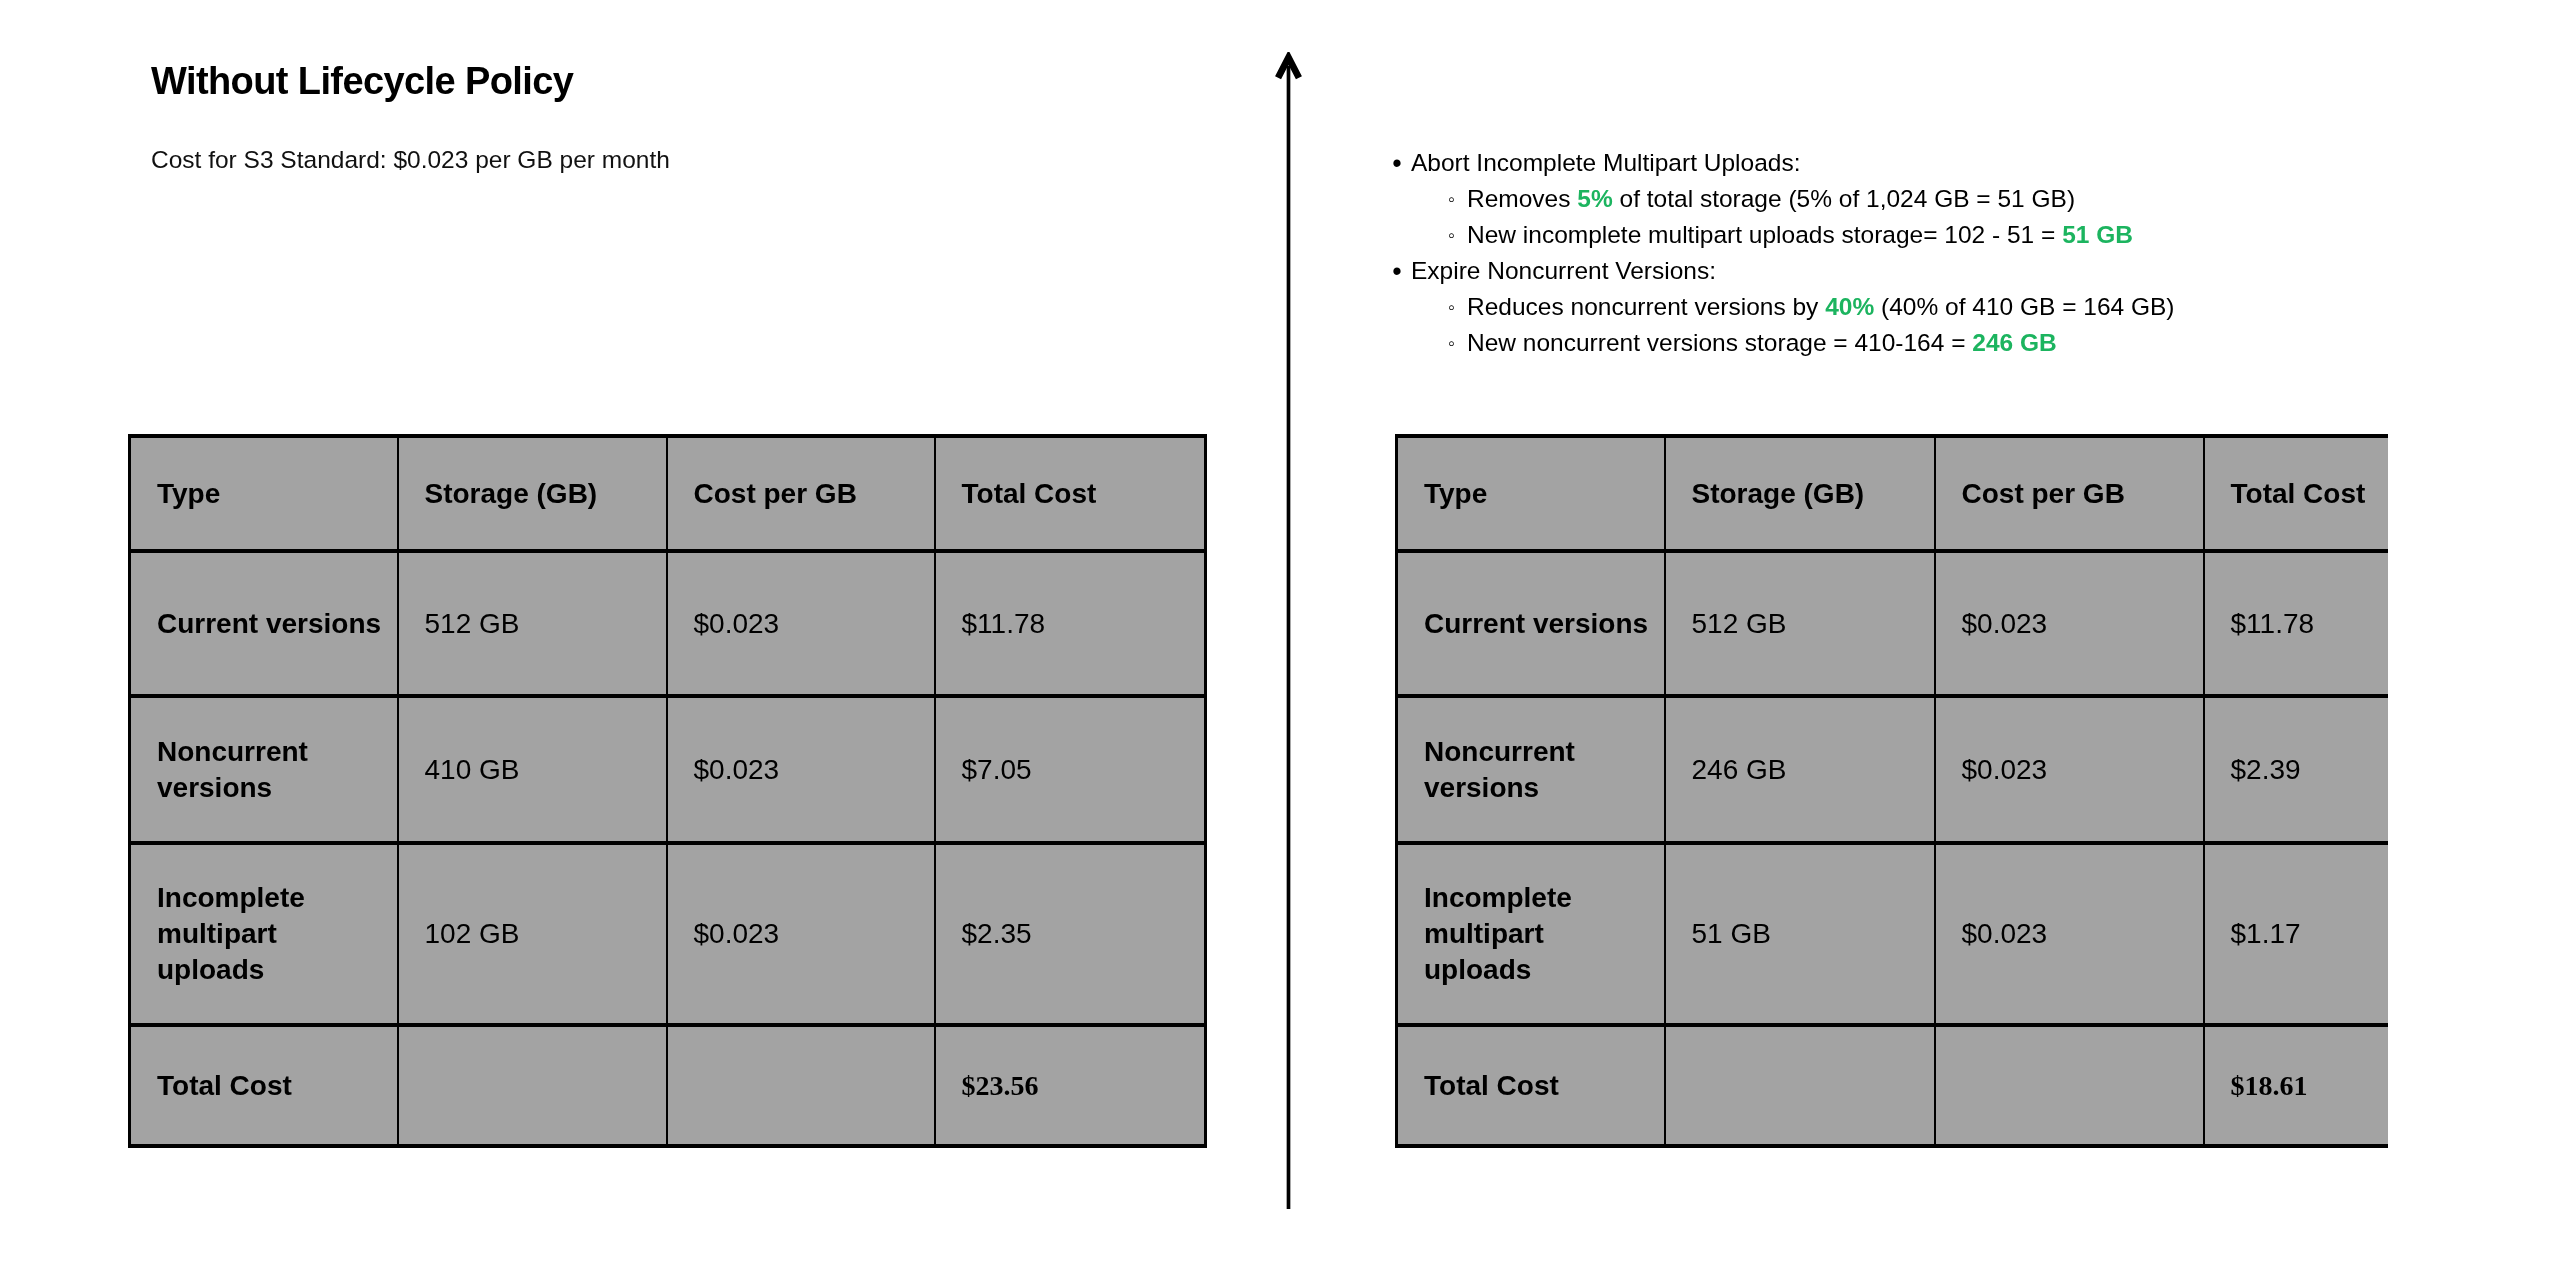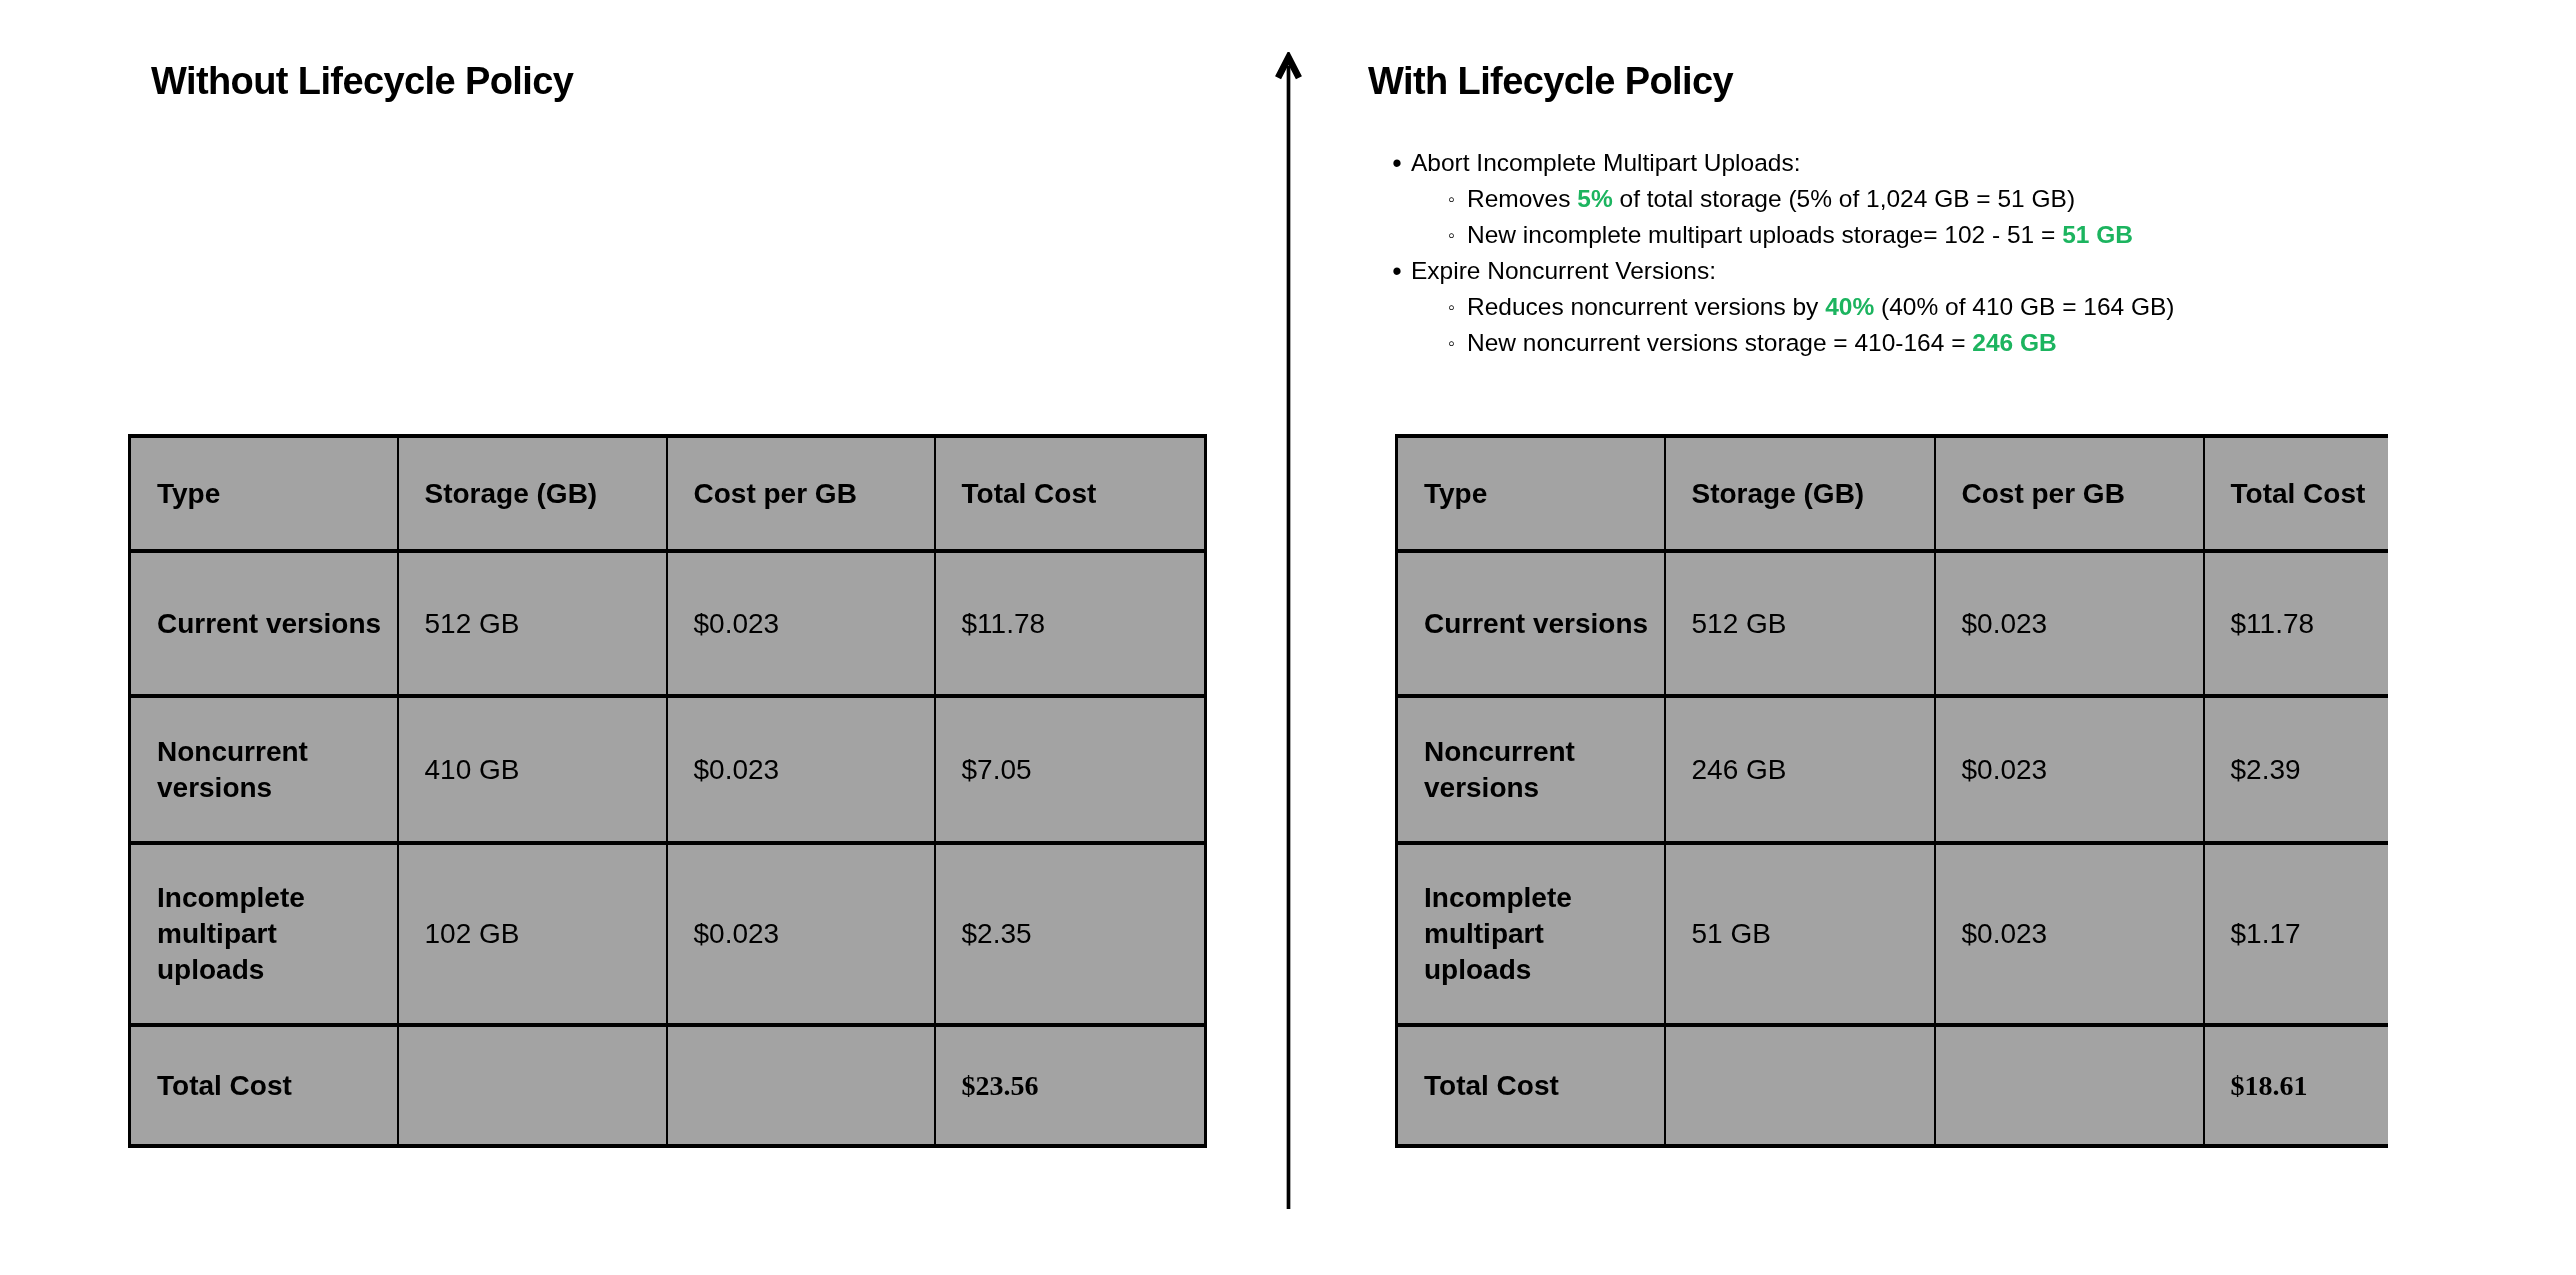--- a/index.html
+++ b/index.html
@@ -106,20 +106,21 @@
   tr.r-c{height:182px;}
   tr.r-total{height:121px;}
   .total-value{font-weight:bold;font-family:Liberation Serif, serif;}
 </style>
 </head>
 <body>
 
 <div id="canvas">
 
   <h1 id="left-title" class="panel-title">Without Lifecycle Policy</h1>
+  <div class="subtitle">Cost for S3 Standard: $0.023 per GB per month</div>
 
   <table id="table-left" class="cost">
     <colgroup>
       <col style="width:268px">
         <col style="width:269px">
         <col style="width:268px">
         <col style="width:271px">
     </colgroup>
     <tbody>
       <tr class="r-head">
@@ -153,21 +154,20 @@
         <td class="total-value red">$23.56</td>
       </tr>
     </tbody>
   </table>
 
   <svg id="arrow" width="27" height="1162" viewBox="0 0 44 1894" aria-hidden="true">
     <line x1="22" y1="22" x2="22" y2="1886" stroke="#000" stroke-width="6"></line>
     <polyline points="5,42 22,9 39,42" fill="none" stroke="#000" stroke-width="11" stroke-linejoin="miter"></polyline>
   </svg>
 
-  <h1 id="right-title" class="panel-title">With Lifecycle Policy</h1>
 
   <div class="bullets">
     <div class="bullet main">
       <span class="marker">•</span>
       <span class="btxt">Abort Incomplete Multipart Uploads:</span>
     </div>
     <div class="bullet sub">
       <span class="marker">◦</span>
       <span class="btxt"><span>Removes </span><span class="hl">5%</span><span> of total storage (5% of 1,024 GB = 51 GB)</span></span>
     </div>

